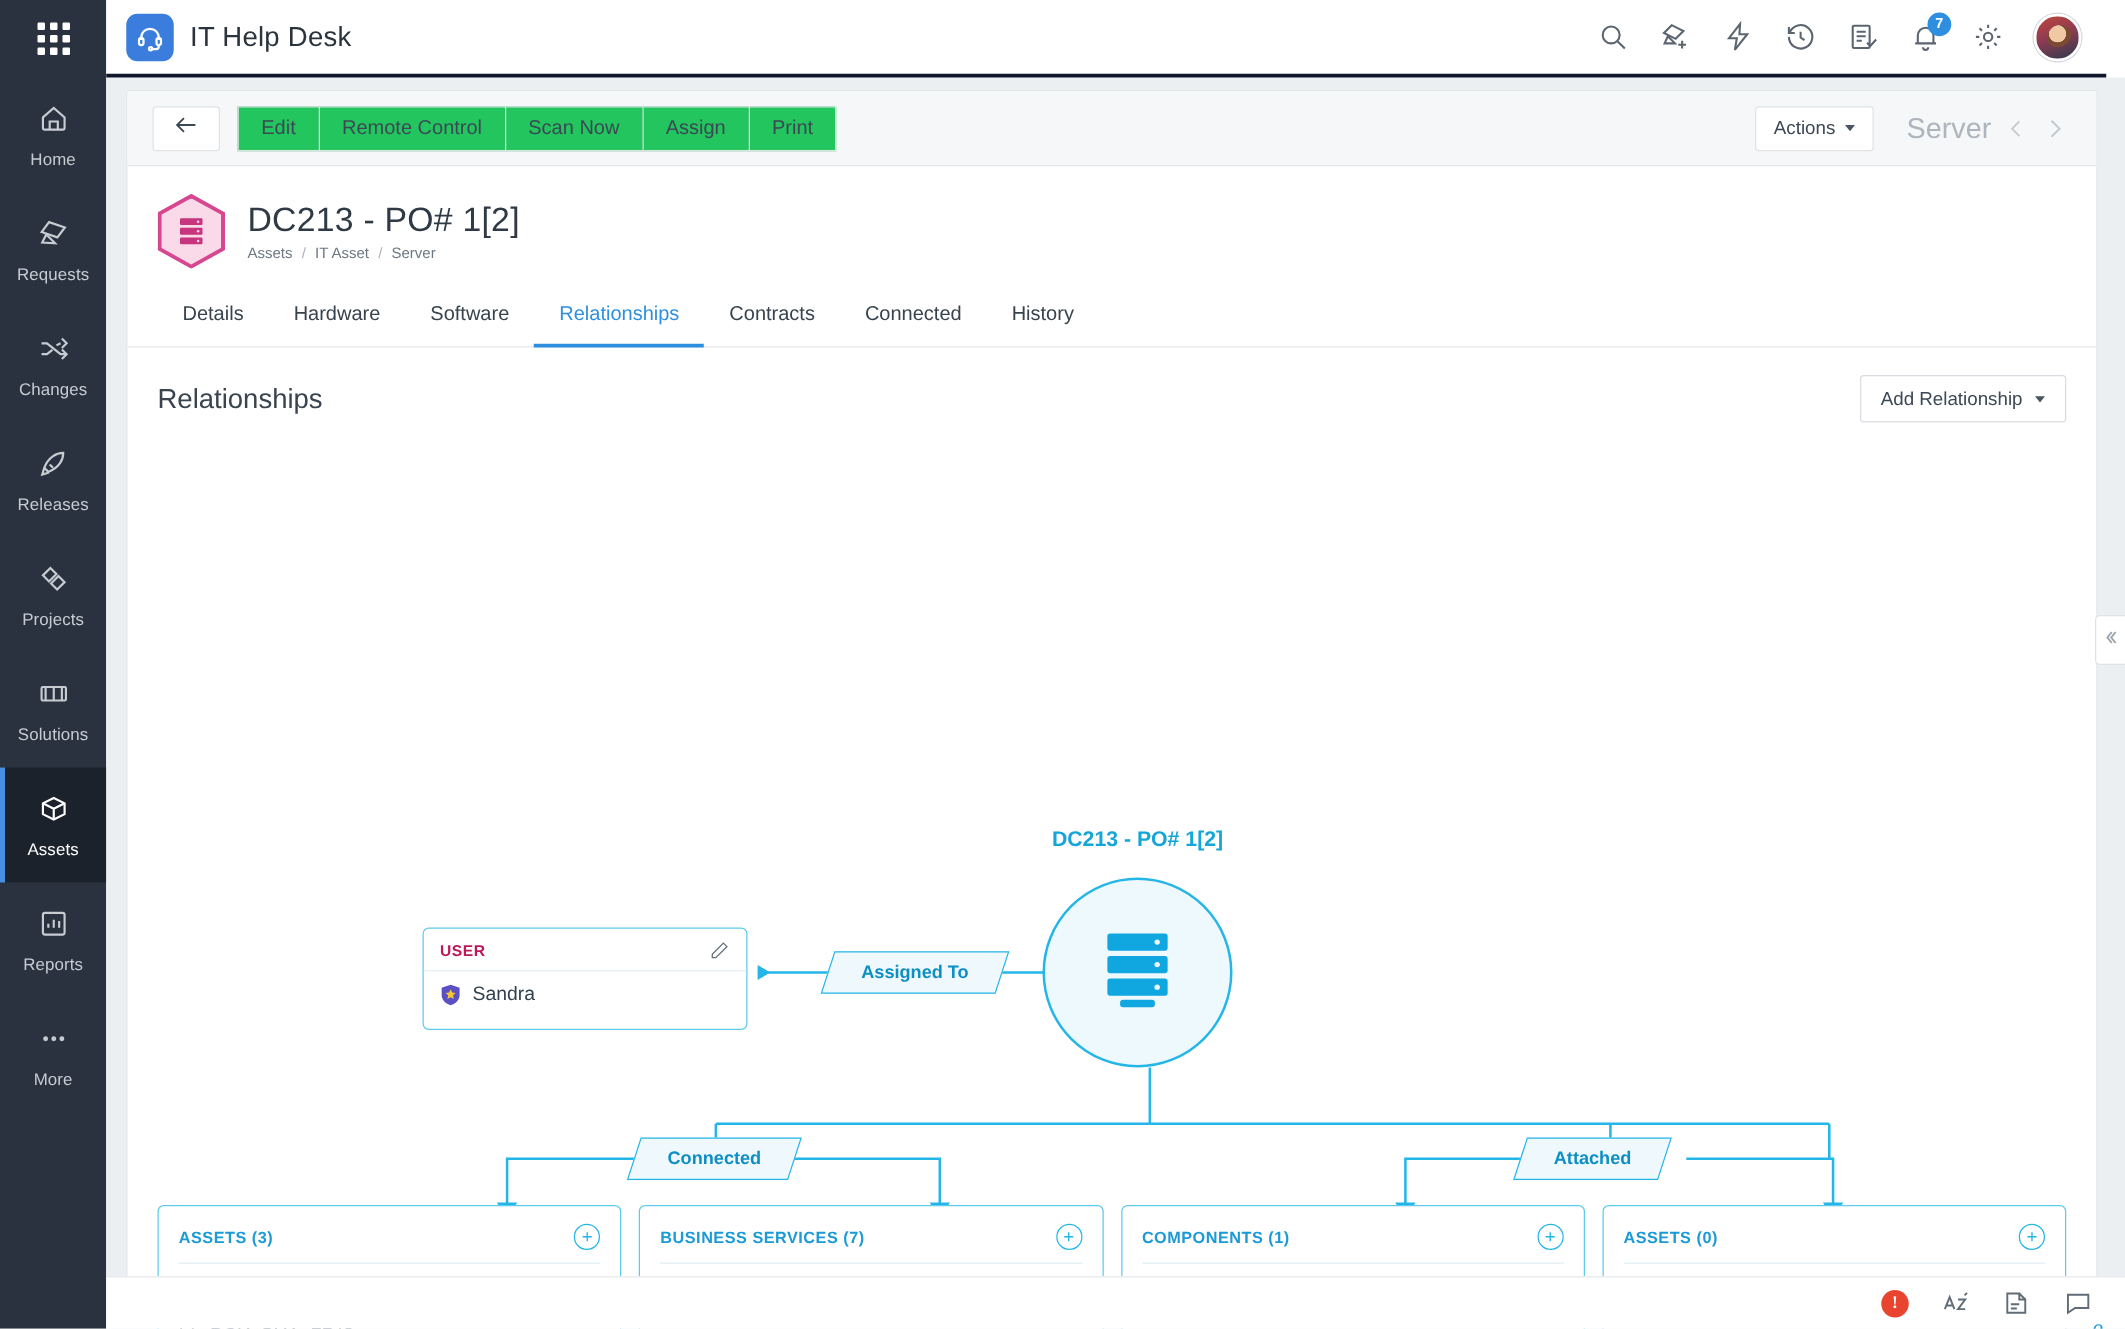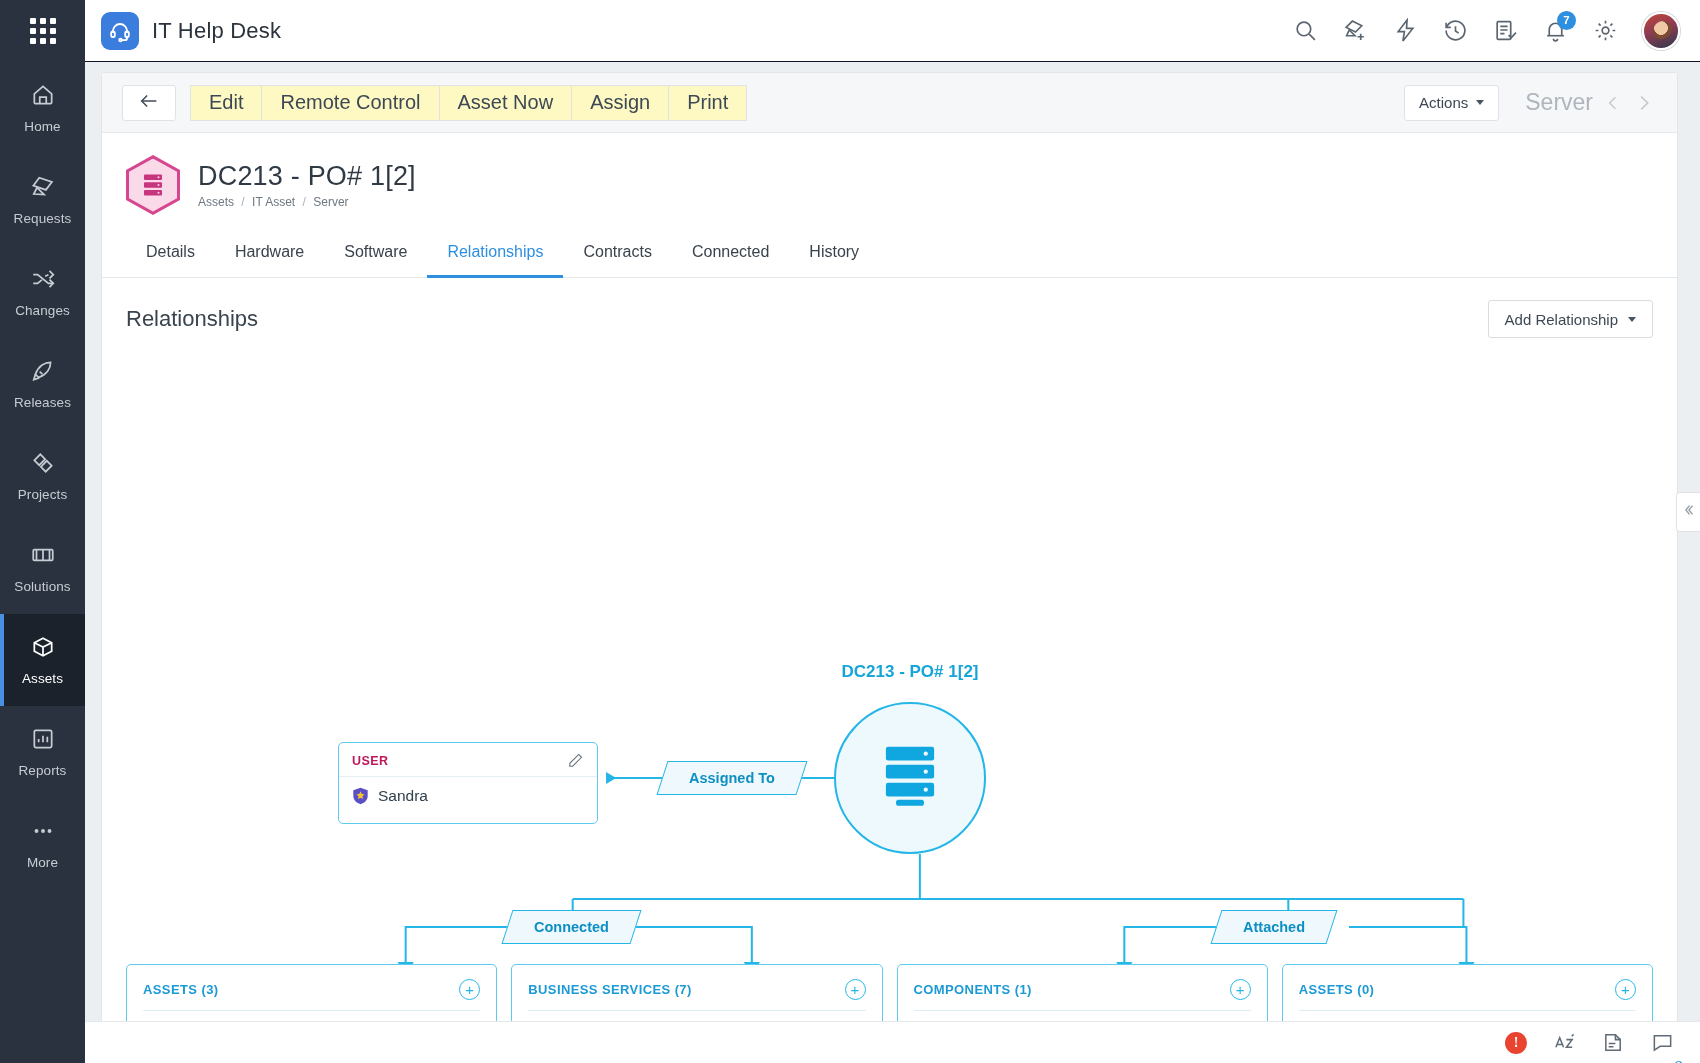--- a/index.html
+++ b/index.html
@@ -35,23 +35,23 @@
   }
   .rail-item .lbl { font-size: 13.5px; letter-spacing: .1px; }
   .rail-item.active { background: #1b222c; color: #ffffff; }
   .rail-item.active::before {
     content: ""; position: absolute; left: 0; top: 0; bottom: 0; width: 4px; background: #4a90e2;
   }
   .rail-item svg { stroke: currentColor; fill: none; stroke-width: 1.6; }
 
   
   .header {
-    position: absolute; left: 85px; top: 0; right: 0; height: 62px;
+    position: absolute; left: 85px; top: 0; right: 15px; height: 62px;
     background: #ffffff; display: flex; align-items: center;
-    padding: 0 20px 0 16px; border-bottom: 1px solid #0f172a; z-index: 20;
+    padding: 0 20px 0 16px; border-bottom: 3px solid #0f172a; z-index: 20;
   }
   .brand { display: flex; align-items: center; gap: 13px; }
   .brand-logo {
     width: 38px; height: 38px; border-radius: 9px; background: #3b7ddd;
     display: flex; align-items: center; justify-content: center;
   }
   .brand-logo svg { stroke: #fff; fill: none; stroke-width: 1.8; }
   .brand-name { font-size: 22px; color: #2b333d; letter-spacing: .2px; }
 
   .header-right { margin-left: auto; display: flex; align-items: center; gap: 24px; }
@@ -89,22 +89,22 @@
     background: #f6f7f8; border-bottom: 1px solid #e6e9eb;
   }
   .btn-back {
     width: 54px; height: 36px; background: #fff; border: 1px solid #dfe3e6;
     border-radius: 3px; display: flex; align-items: center; justify-content: center;
     cursor: pointer; color: #3c4854;
   }
   .btn-back svg { stroke: currentColor; fill: none; stroke-width: 1.6; }
   .btn-group { display: flex; margin-left: 14px; }
   .btn-group .gbtn {
-    height: 36px; background: #fef9c3; border: 1px solid #dfe3e6; border-left: none;
-    padding: 0 18px; font-size: 20px; color: #3c4854; cursor: pointer;
+    height: 36px; background: #22c55e; border: 1px solid #dfe3e6; border-left: none;
+    padding: 0 18px; font-size: 16px; color: #3c4854; cursor: pointer;
     display: flex; align-items: center; font-family: inherit;
   }
   .btn-group .gbtn:first-child { border-left: 1px solid #dfe3e6; }
   .actions-btn {
     margin-left: auto; height: 36px; background: #fff; border: 1px solid #dfe3e6;
     border-radius: 3px; padding: 0 14px; font-size: 15px; color: #3c4854;
     display: flex; align-items: center; gap: 8px; cursor: pointer; font-family: inherit;
   }
   .caret { width: 0; height: 0; border-left: 4.5px solid transparent; border-right: 4.5px solid transparent;
            border-top: 5px solid #4a5562; display: inline-block; }
@@ -426,21 +426,21 @@
           <span>
             <svg width="22" height="22" viewBox="0 0 24 24">
                 <path d="M20 12H4"></path>
                 <path d="M10 6 4 12l6 6"></path>
               </svg>
           </span>
         </div>
         <div class="btn-group">
           <button class="gbtn">Edit</button>
           <button class="gbtn">Remote Control</button>
-          <button class="gbtn">Asset Now</button>
+          <button class="gbtn">Scan Now</button>
           <button class="gbtn">Assign</button>
           <button class="gbtn">Print</button>
         </div>
         <button class="actions-btn">
           <span>Actions</span>
           <span class="caret"></span>
         </button>
         <div class="record-nav">
           <span class="rec-label">Server</span>
           <span class="arrow">

